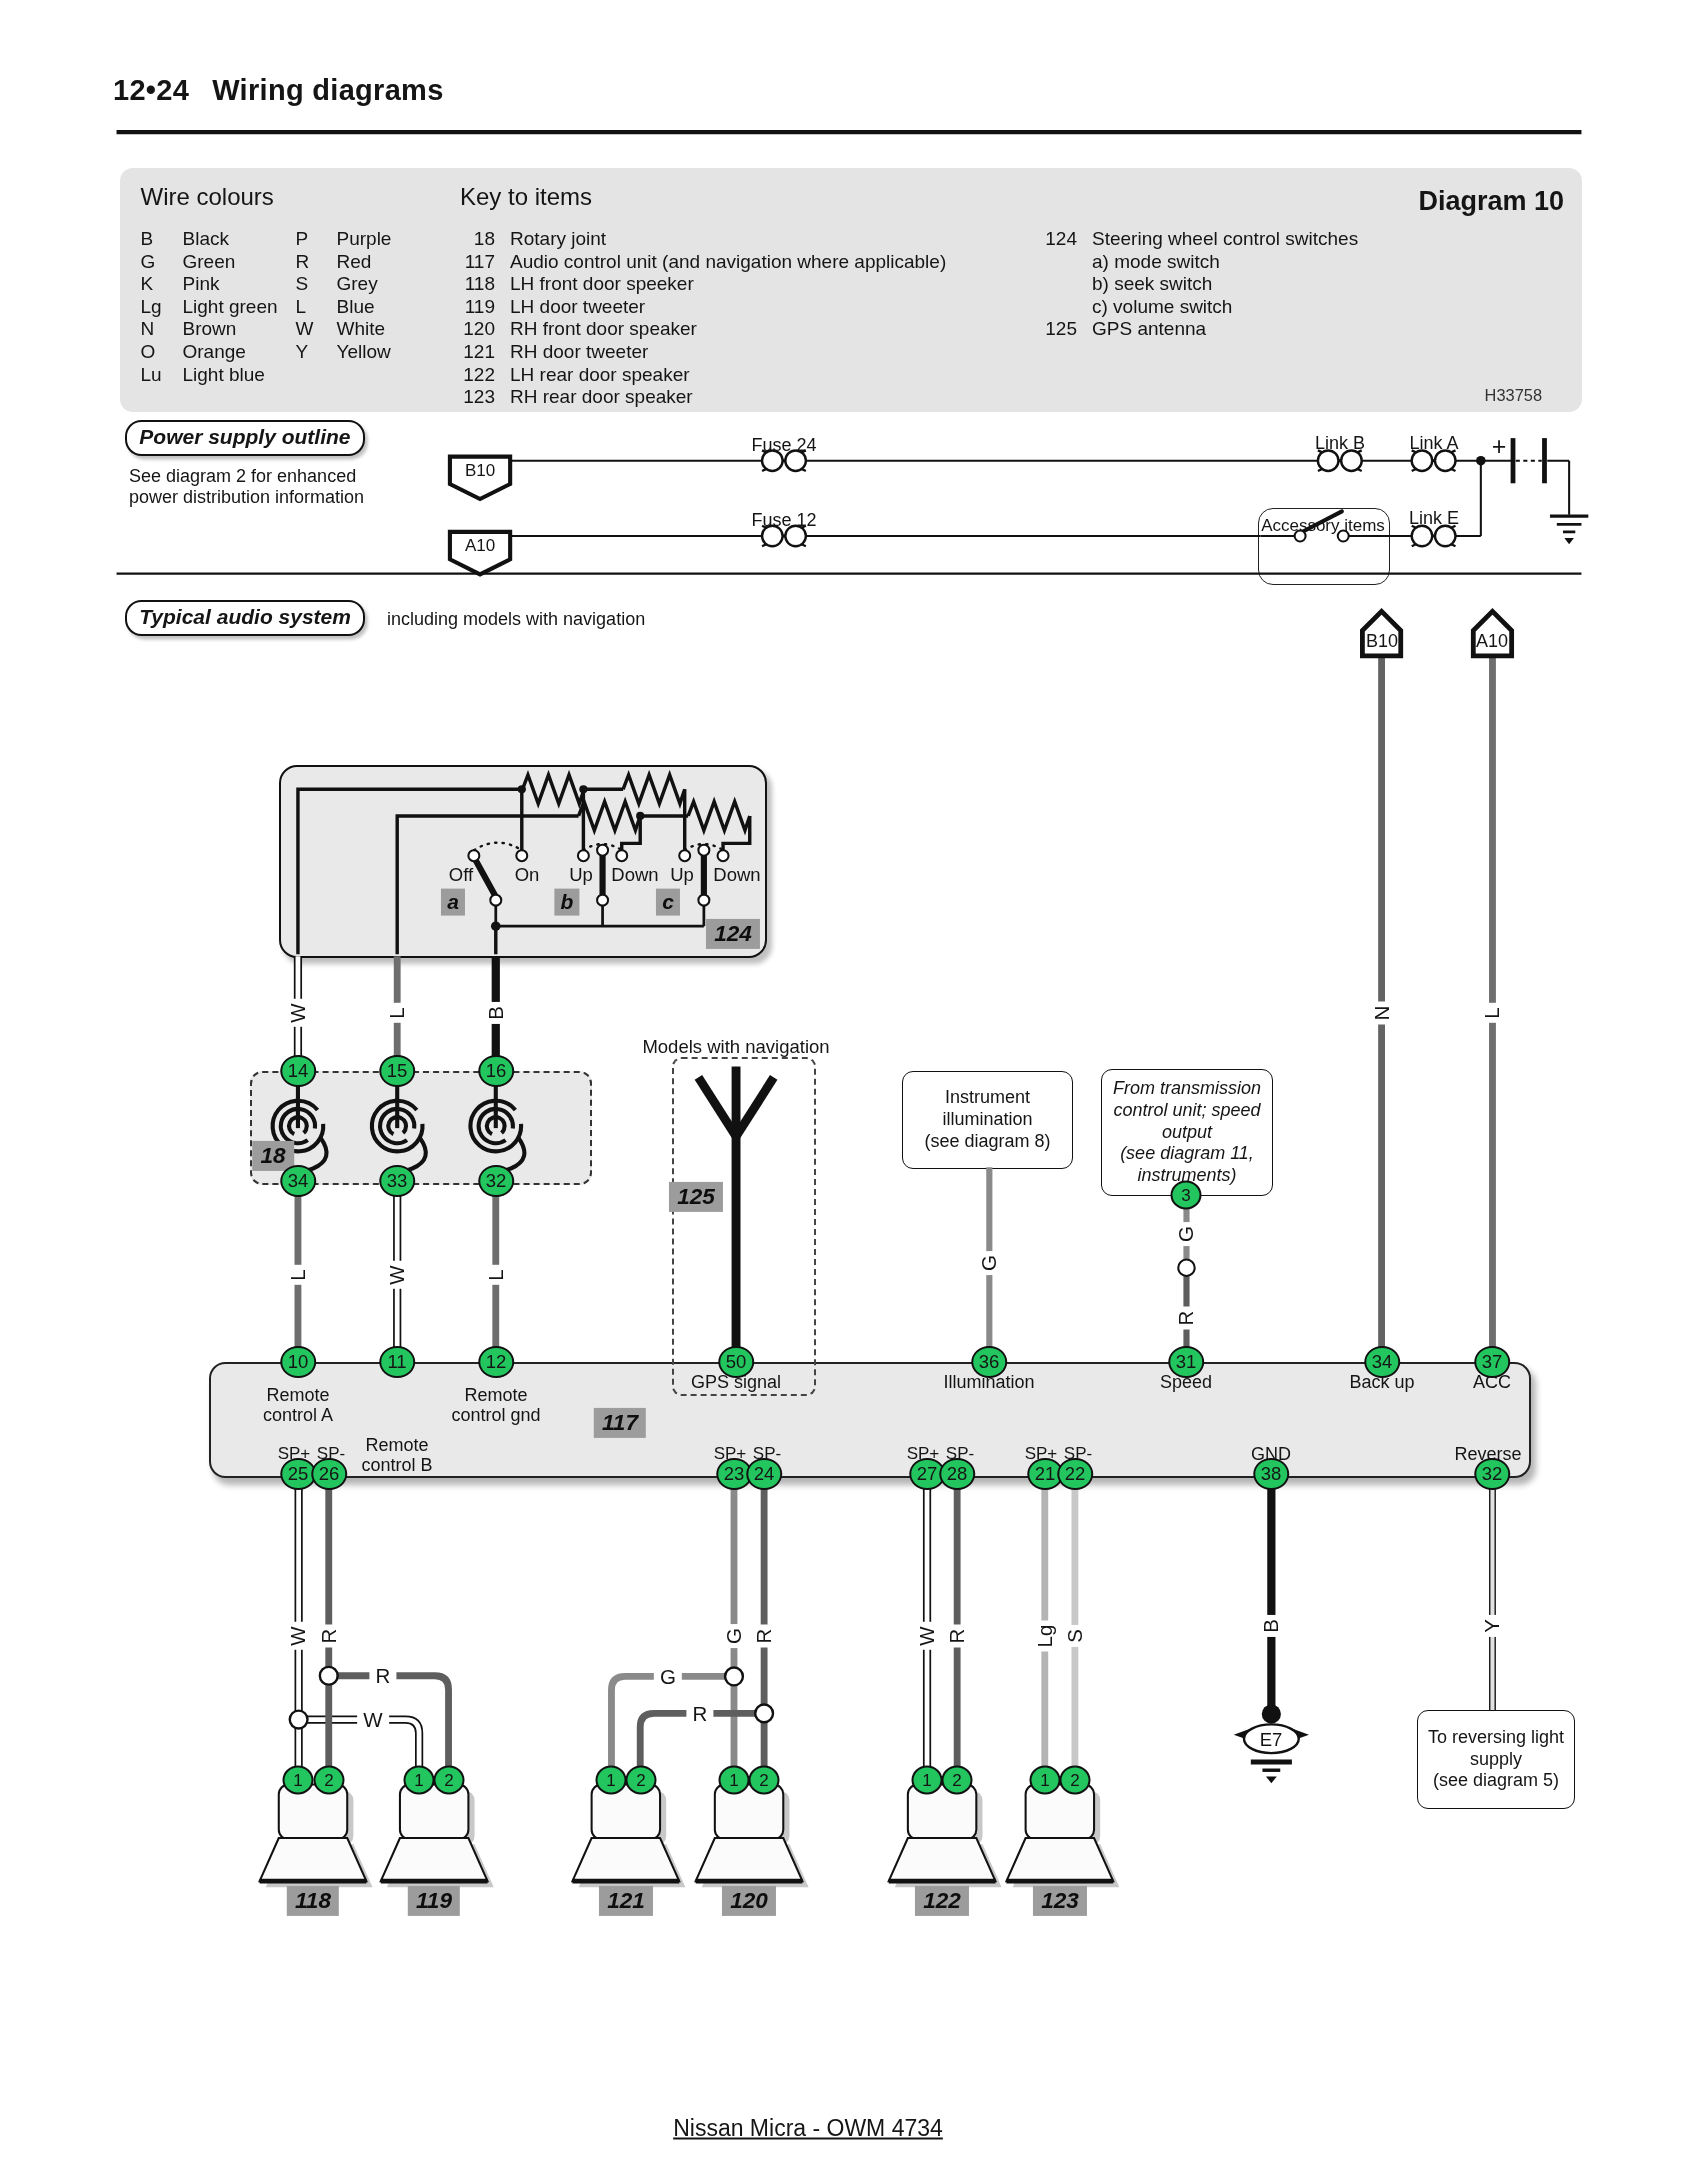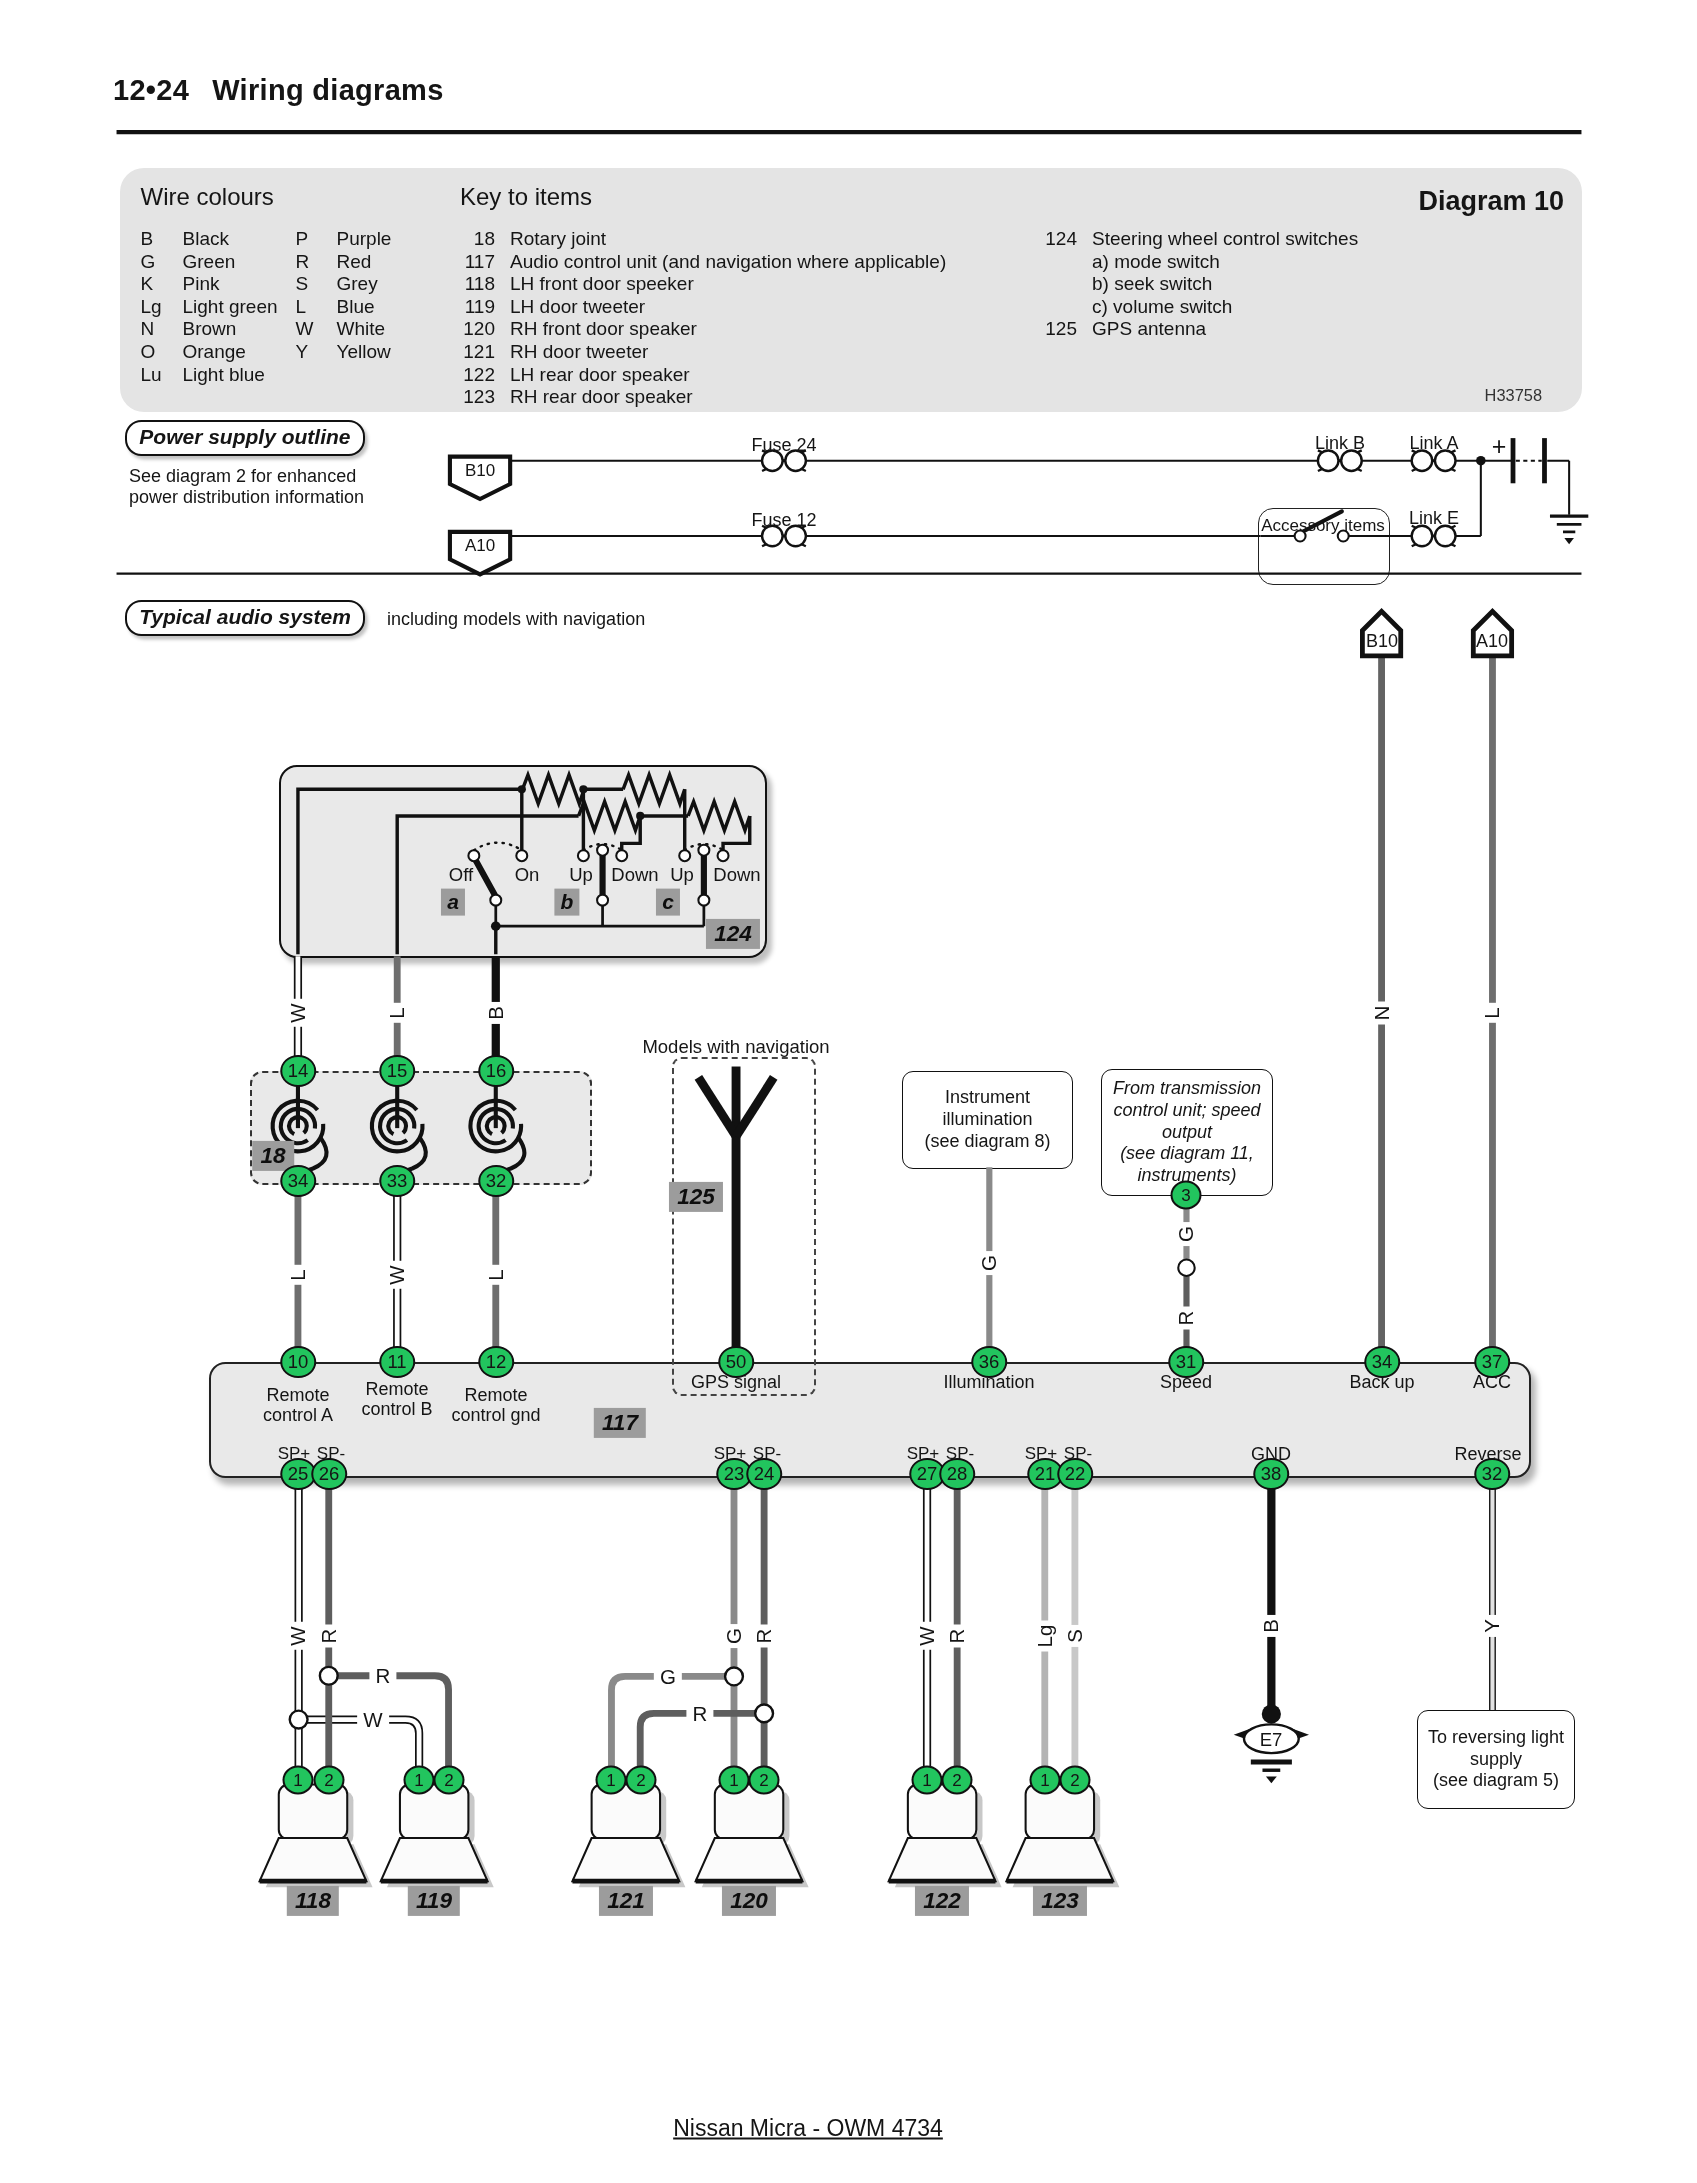--- a/index.html
+++ b/index.html
@@ -7,21 +7,21 @@
          font-family:"Liberation Sans", sans-serif;color:#151515;overflow:hidden;}
   
   .abox{position:absolute;z-index:1;}
   #wires{position:absolute;left:0;top:0;z-index:2;pointer-events:none;}
   .el,.titlebox,.note,.subtitle,.ftr,.boxtext{z-index:4;}
   
   .hdr{position:absolute;left:113px;top:74px;font-size:29px;font-weight:600;letter-spacing:0.3px;}
   .hdr .sp{margin-right:23px;}
   
   .keypanel{position:absolute;left:120px;top:168px;width:1462px;height:244px;
-            background:#e4e4e4;border-radius:24px;}
+            background:#e4e4e4;border-radius:13px;}
   .kp-wc-title{position:absolute;left:20.5px;top:15px;font-size:24px;}
   .kp-ki-title{position:absolute;left:340px;top:15px;font-size:24px;}
   .kp-diagram{position:absolute;right:18px;top:18px;font-size:27px;font-weight:bold;}
   .kp-ref{position:absolute;right:40px;bottom:6.8px;font-size:16.4px;color:#333;}
   .wcrows{position:absolute;left:20.5px;top:60px;width:308px;}
   .wcrow{display:flex;font-size:19px;line-height:22.6px;}
   .wcrow span{white-space:nowrap;}
   .wc0{width:42px;}.wc1{width:113px;}.wc2{width:41px;}.wc3{flex:1;}
   .kirows{position:absolute;left:320px;top:60px;}
   .kirows.right{left:902px;}
@@ -449,21 +449,21 @@
     <div class="el badge badge2" style="left: 273px; top: 1156px;">18</div>
     <div class="el badge badge2" style="left: 696px; top: 1197px;">125</div>
     <div class="el badge badge2" style="left: 620px; top: 1423px;">117</div>
     <div class="el badge badge2" style="left: 313px; top: 1901px;">118</div>
     <div class="el badge badge2" style="left: 434px; top: 1901px;">119</div>
     <div class="el badge badge2" style="left: 626px; top: 1901px;">121</div>
     <div class="el badge badge2" style="left: 749px; top: 1901px;">120</div>
     <div class="el badge badge2" style="left: 942px; top: 1901px;">122</div>
     <div class="el badge badge2" style="left: 1060px; top: 1901px;">123</div>
     <div class="el slab2" style="left: 298px; top: 1405px;">Remote control A</div>
-    <div class="el slab2" style="left: 397px; top: 1399px;">Remote control B</div>
+    <div class="el slab2" style="left: 397px; top: 1455px;">Remote control B</div>
     <div class="el slab2" style="left: 496px; top: 1405px;">Remote control gnd</div>
     <div class="el slab" style="left: 736px; top: 1382px; font-size: 18px;">GPS signal</div>
     <div class="el slab" style="left: 989px; top: 1382px; font-size: 18px;">Illumination</div>
     <div class="el slab" style="left: 1186px; top: 1382px; font-size: 18px;">Speed</div>
     <div class="el slab" style="left: 1382px; top: 1382px; font-size: 18px;">Back up</div>
     <div class="el slab" style="left: 1492px; top: 1382px; font-size: 18px;">ACC</div>
     <div class="el slab" style="left: 294px; top: 1454px; font-size: 17px;">SP+</div>
     <div class="el slab" style="left: 331px; top: 1454px; font-size: 17px;">SP-</div>
     <div class="el slab" style="left: 730px; top: 1454px; font-size: 17px;">SP+</div>
     <div class="el slab" style="left: 767px; top: 1454px; font-size: 17px;">SP-</div>

